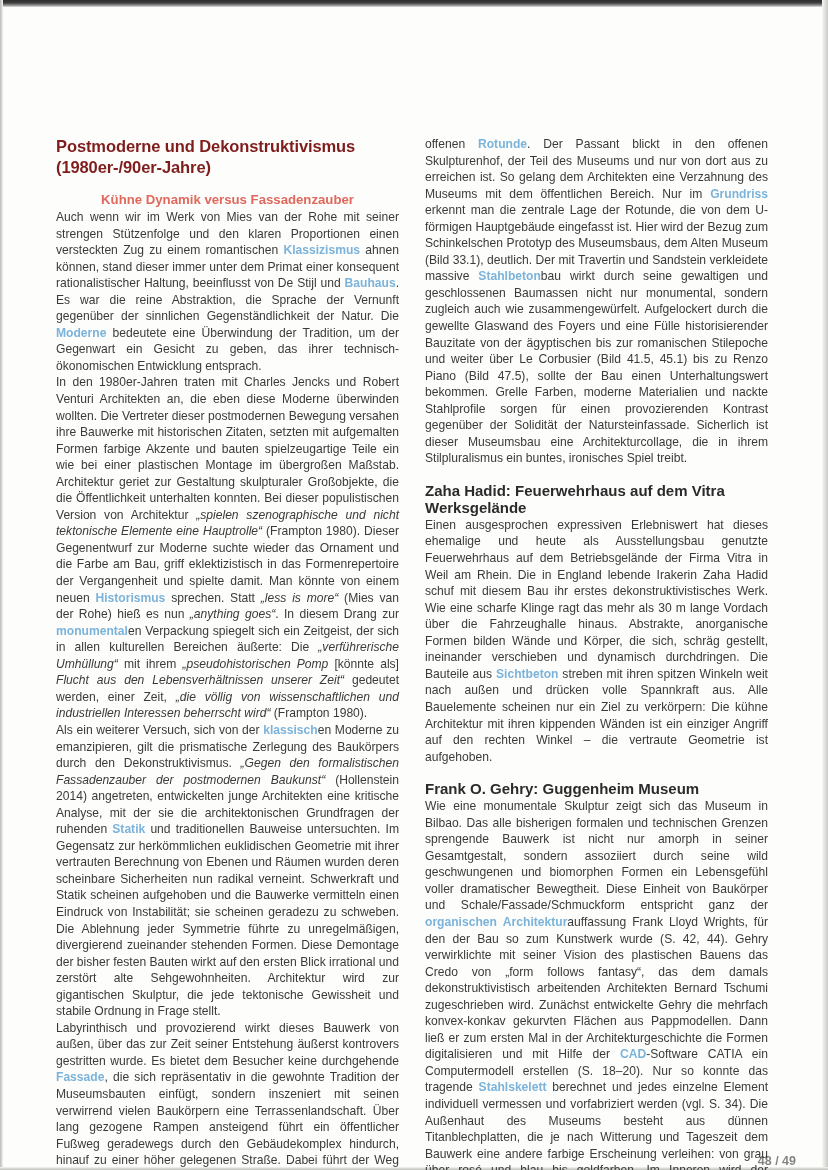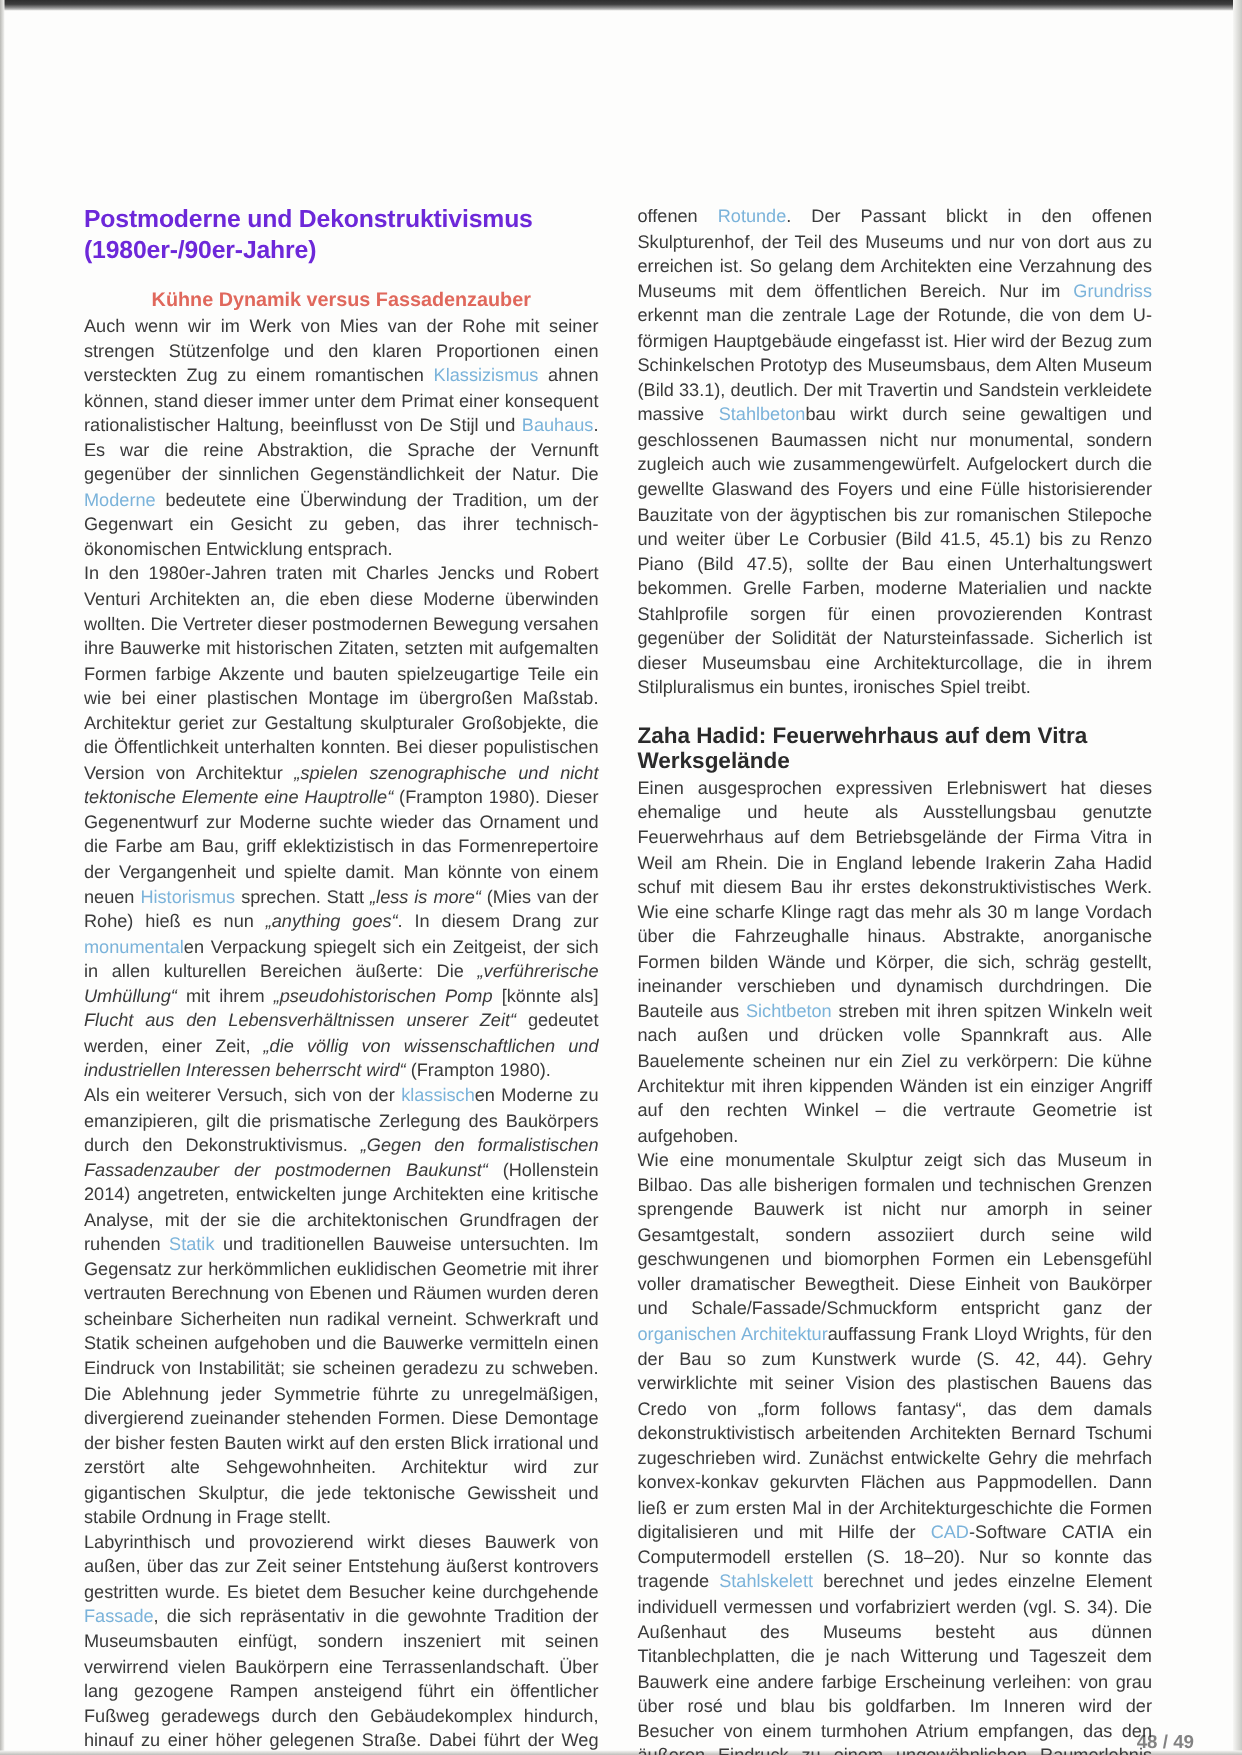--- a/index.html
+++ b/index.html
@@ -55,21 +55,21 @@
     width: 343px;
     top: 136px;
   }
   .col-left  { left: 56px; }
   .col-right { left: 425px; }
 
   h1.doc-title {
     font-size: 16.5px;
     line-height: 21px;
     font-weight: bold;
-    color: #6d28d9;
+    color: #7f1d1d;
     margin: 0 0 13px 0;
     letter-spacing: -0.1px;
   }
   h2.section-head {
     font-size: 13.2px;
     line-height: 17px;
     font-weight: bold;
     color: #e0685c;
     margin: 0 0 1px 0;
     text-align: center;
@@ -86,21 +86,21 @@
     line-height: 16.55px;
     color: #3a3a3a;
     margin: 0;
     text-align: justify;
     text-justify: inter-word;
     hyphens: manual;
   }
   p.body-par + p.body-par { margin-top: 0; }
   .gap-before { margin-top: 15px !important; }
 
-  .lnk { color: #7bb3da; }
+  .lnk { color: #7bb3da; font-weight: bold; }
   .it  { font-style: italic; margin-top: 13px; }
 
   
   .footer {
     position: absolute;
     left: 56px;
     bottom: 2px;
     width: 740px;
     height: 18px;
     overflow: hidden;
@@ -168,20 +168,21 @@
     </div>
 
     <div class="column col-right">
 
       <p class="body-par"><span>offenen </span><span class="lnk">Rotunde</span><span>. Der Passant blickt in den offenen Skulpturenhof, der Teil des Museums und nur von dort aus zu erreichen ist. So gelang dem Architekten eine Verzahnung des Museums mit dem öffentlichen Bereich. Nur im </span><span class="lnk">Grundriss</span><span> erkennt man die zentrale Lage der Rotunde, die von dem U-förmigen Hauptgebäude eingefasst ist. Hier wird der Bezug zum Schinkelschen Prototyp des Museumsbaus, dem Alten Museum (Bild 33.1), deutlich. Der mit Travertin und Sandstein verkleidete massive </span><span class="lnk">Stahlbeton</span><span>bau wirkt durch seine gewaltigen und geschlossenen Baumassen nicht nur monumental, sondern zugleich auch wie zusammengewürfelt. Aufgelockert durch die gewellte Glaswand des Foyers und eine Fülle historisierender Bauzitate von der ägyptischen bis zur romanischen Stilepoche und weiter über Le Corbusier (Bild 41.5, 45.1) bis zu Renzo Piano (Bild 47.5), sollte der Bau einen Unterhaltungswert bekommen. Grelle Farben, moderne Materialien und nackte Stahlprofile sorgen für einen provozierenden Kontrast gegenüber der Solidität der Natursteinfassade. Sicherlich ist dieser Museumsbau eine Architekturcollage, die in ihrem Stilpluralismus ein buntes, ironisches Spiel treibt.</span></p>
 
       <h3 class="sub-head gap-before">Zaha Hadid: Feuerwehrhaus auf dem Vitra Werksgelände</h3>
 
       <p class="body-par"><span>Einen ausgesprochen expressiven Erlebniswert hat dieses ehemalige und heute als Ausstellungsbau genutzte Feuerwehrhaus auf dem Betriebsgelände der Firma Vitra in Weil am Rhein. Die in England lebende Irakerin Zaha Hadid schuf mit diesem Bau ihr erstes dekonstruktivistisches Werk. Wie eine scharfe Klinge ragt das mehr als 30 m lange Vordach über die Fahrzeughalle hinaus. Abstrakte, anorganische Formen bilden Wände und Körper, die sich, schräg gestellt, ineinander verschieben und dynamisch durchdringen. Die Bauteile aus </span><span class="lnk">Sichtbeton</span><span> streben mit ihren spitzen Winkeln weit nach außen und drücken volle Spannkraft aus. Alle Bauelemente scheinen nur ein Ziel zu verkörpern: Die kühne Architektur mit ihren kippenden Wänden ist ein einziger Angriff auf den rechten Winkel – die vertraute Geometrie ist aufgehoben.</span></p>
 
+      <h3 class="sub-head gap-before">Frank O. Gehry: Guggenheim Museum</h3>
 
       <p class="body-par"><span>Wie eine monumentale Skulptur zeigt sich das Museum in Bilbao. Das alle bisherigen formalen und technischen Grenzen sprengende Bauwerk ist nicht nur amorph in seiner Gesamtgestalt, sondern assoziiert durch seine wild geschwungenen und biomorphen Formen ein Lebensgefühl voller dramatischer Bewegtheit. Diese Einheit von Baukörper und Schale/Fassade/Schmuckform entspricht ganz der </span><span class="lnk">organischen</span><span> </span><span class="lnk">Architektur</span><span>auffassung Frank Lloyd Wrights, für den der Bau so zum Kunstwerk wurde (S. 42, 44). Gehry verwirklichte mit seiner Vision des plastischen Bauens das Credo von „form follows fantasy“, das dem damals dekonstruktivistisch arbeitenden Architekten Bernard Tschumi zugeschrieben wird. Zunächst entwickelte Gehry die mehrfach konvex-konkav gekurvten Flächen aus Pappmodellen. Dann ließ er zum ersten Mal in der Architekturgeschichte die Formen digitalisieren und mit Hilfe der </span><span class="lnk">CAD</span><span>-Software CATIA ein Computermodell erstellen (S. 18–20). Nur so konnte das tragende </span><span class="lnk">Stahlskelett</span><span> berechnet und jedes einzelne Element individuell vermessen und vorfabriziert werden (vgl. S. 34). Die Außenhaut des Museums besteht aus dünnen Titanblechplatten, die je nach Witterung und Tageszeit dem Bauwerk eine andere farbige Erscheinung verleihen: von grau über rosé und blau bis goldfarben. Im Inneren wird der Besucher von einem turmhohen Atrium empfangen, das den äußeren Eindruck zu einem ungewöhnlichen Raumerlebnis steigert. Von hier aus wird er durch ein genau geplantes, aber unüberschaubares Wegesystem durch die Ausstellungsräume geleitet.</span></p>
 
     </div>
 
     <div class="footer">
       <div class="footer-inner">
         <span class="folio">48 / 49</span>
         <span class="footer-title">Die Entwicklung der Architektur 2. Hälfte des 20. Jh.</span>
         <span class="footer-sub">Architektur nach 1945</span>

